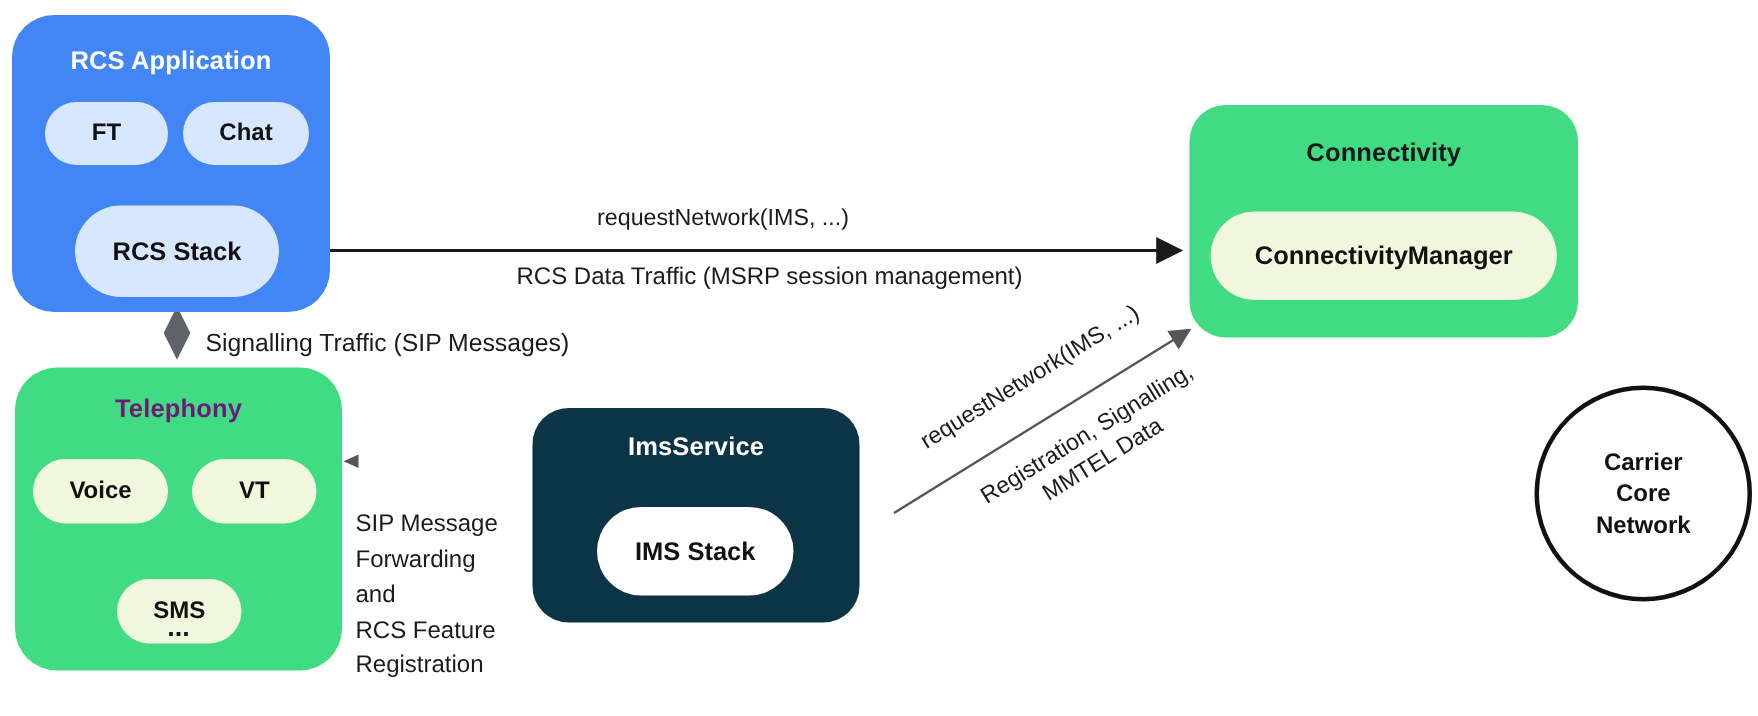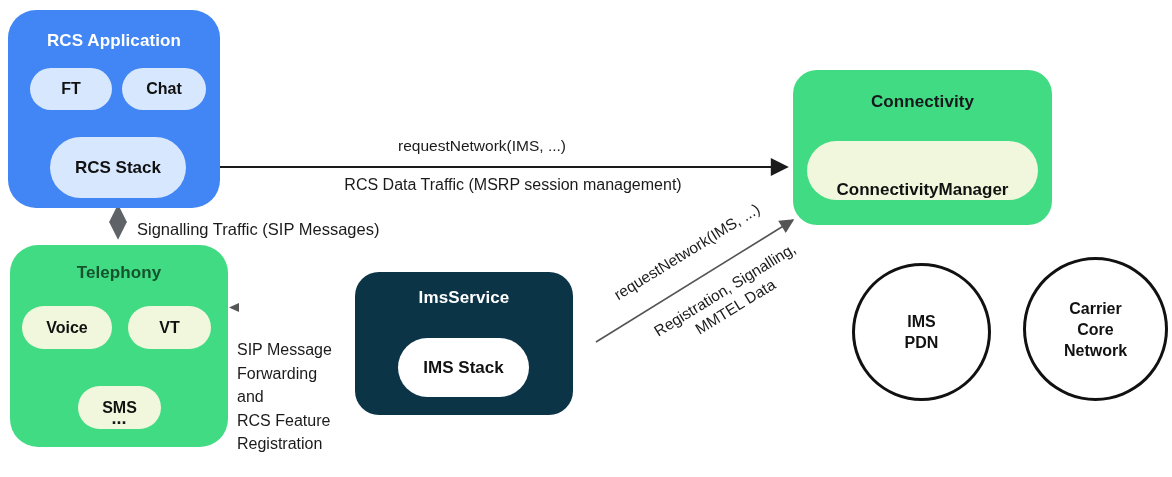--- a/index.html
+++ b/index.html
@@ -47,38 +47,38 @@
   }
   
   .rcs-app { left: 8px; top: 10px; width: 212px; height: 198px; border-radius: 28px; background: #4285F4; }
   .rcs-app .box-title { top: 21px; color: #ffffff; }
   .pill-blue { background: #D7E7FD; align-items: center; }
   .pill-ft   { left: 22px;  top: 58px;  width: 82px;  height: 42px; border-radius: 21px; }
   .pill-chat { left: 114px; top: 58px;  width: 84px;  height: 42px; border-radius: 21px; }
   .pill-rcs-stack { left: 42px; top: 127px; width: 136px; height: 61px; border-radius: 31px; font-size: 17px; }
   
   .telephony { left: 10px; top: 245px; width: 218px; height: 202px; border-radius: 28px; background: #41DB83; }
-  .telephony .box-title { top: 18px; color: #14532d; }
+  .telephony .box-title { top: 18px; color: #701a75; }
   .pill-cream { background: #F1F7DC; }
   .pill-voice { left: 12px;  top: 61px;  width: 90px; height: 43px; border-radius: 22px; }
   .pill-vt    { left: 118px; top: 61px;  width: 83px; height: 43px; border-radius: 22px; }
   .pill-sms   { left: 68px;  top: 125px; width: 83px; height: 43px; border-radius: 22px; margin-top: 16px; }
   .telephony-more {
     position: absolute; left: 0; top: 163px; width: 100%;
     text-align: center; font-weight: bold; font-size: 18px; color: #16191c;
   }
   
   .ims-service { left: 355px; top: 272px; width: 218px; height: 143px; border-radius: 24px; background: #0C3447; }
   .ims-service .box-title { top: 16px; color: #ffffff; }
   .pill-white { background: #ffffff; }
   .pill-ims-stack { left: 43px; top: 66px; width: 131px; height: 59px; border-radius: 30px; font-size: 17px; }
   
   .connectivity { left: 793px; top: 70px; width: 259px; height: 155px; border-radius: 24px; background: #41DB83; }
   .connectivity .box-title { top: 22px; color: #16191c; }
-  .pill-connmgr { left: 14px; top: 71px; width: 231px; height: 59px; border-radius: 30px; font-size: 17px; align-items: flex-end; }
+  .pill-connmgr { left: 14px; top: 71px; width: 231px; height: 59px; border-radius: 30px; font-size: 17px; }
   
   .net-circle {
     position: absolute;
     border: 3px solid #111111;
     border-radius: 50%;
     background: #ffffff;
     display: flex;
     align-items: center;
     justify-content: center;
     text-align: center;
@@ -176,22 +176,20 @@
     </div>
   </div>
 
   <div class="box connectivity">
     <div class="box-title">Connectivity</div>
     <div class="pill pill-cream pill-connmgr">
       <span>ConnectivityManager</span>
     </div>
   </div>
 
-  <div class="net-circle circle-ims-pdn">IMS
-PDN</div>
   <div class="net-circle circle-carrier">Carrier
 Core
 Network</div>
 
   <div class="edge-label lbl-reqnet-h">requestNetwork(IMS, ...)</div>
   <div class="edge-label lbl-rcs-data">RCS Data Traffic (MSRP session management)</div>
   <div class="edge-label lbl-signalling">Signalling Traffic (SIP Messages)</div>
   <div class="edge-label lbl-sip-fwd">SIP Message
 Forwarding
 and

